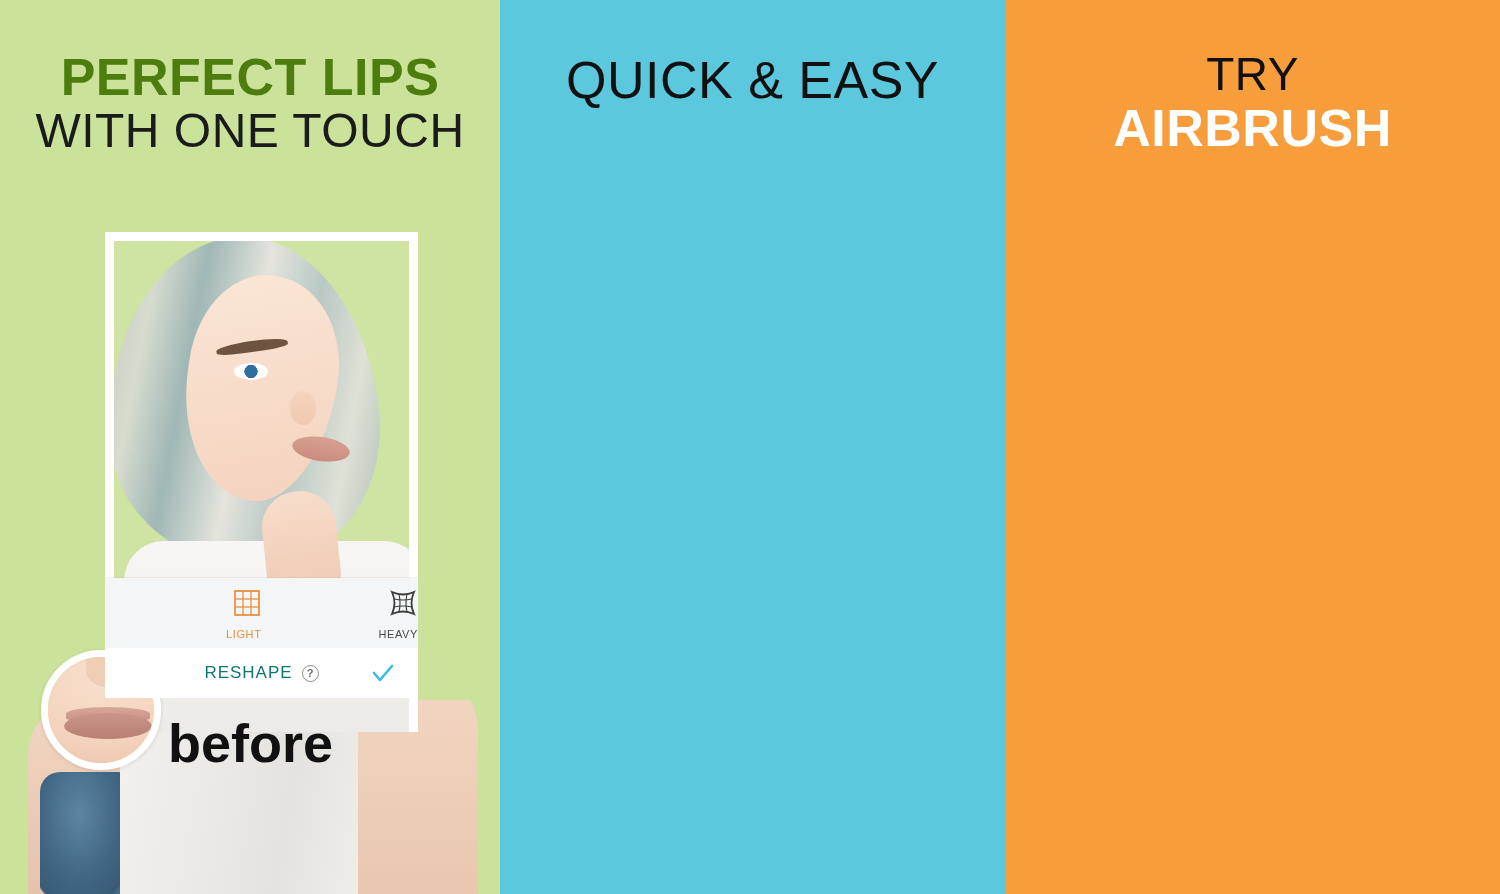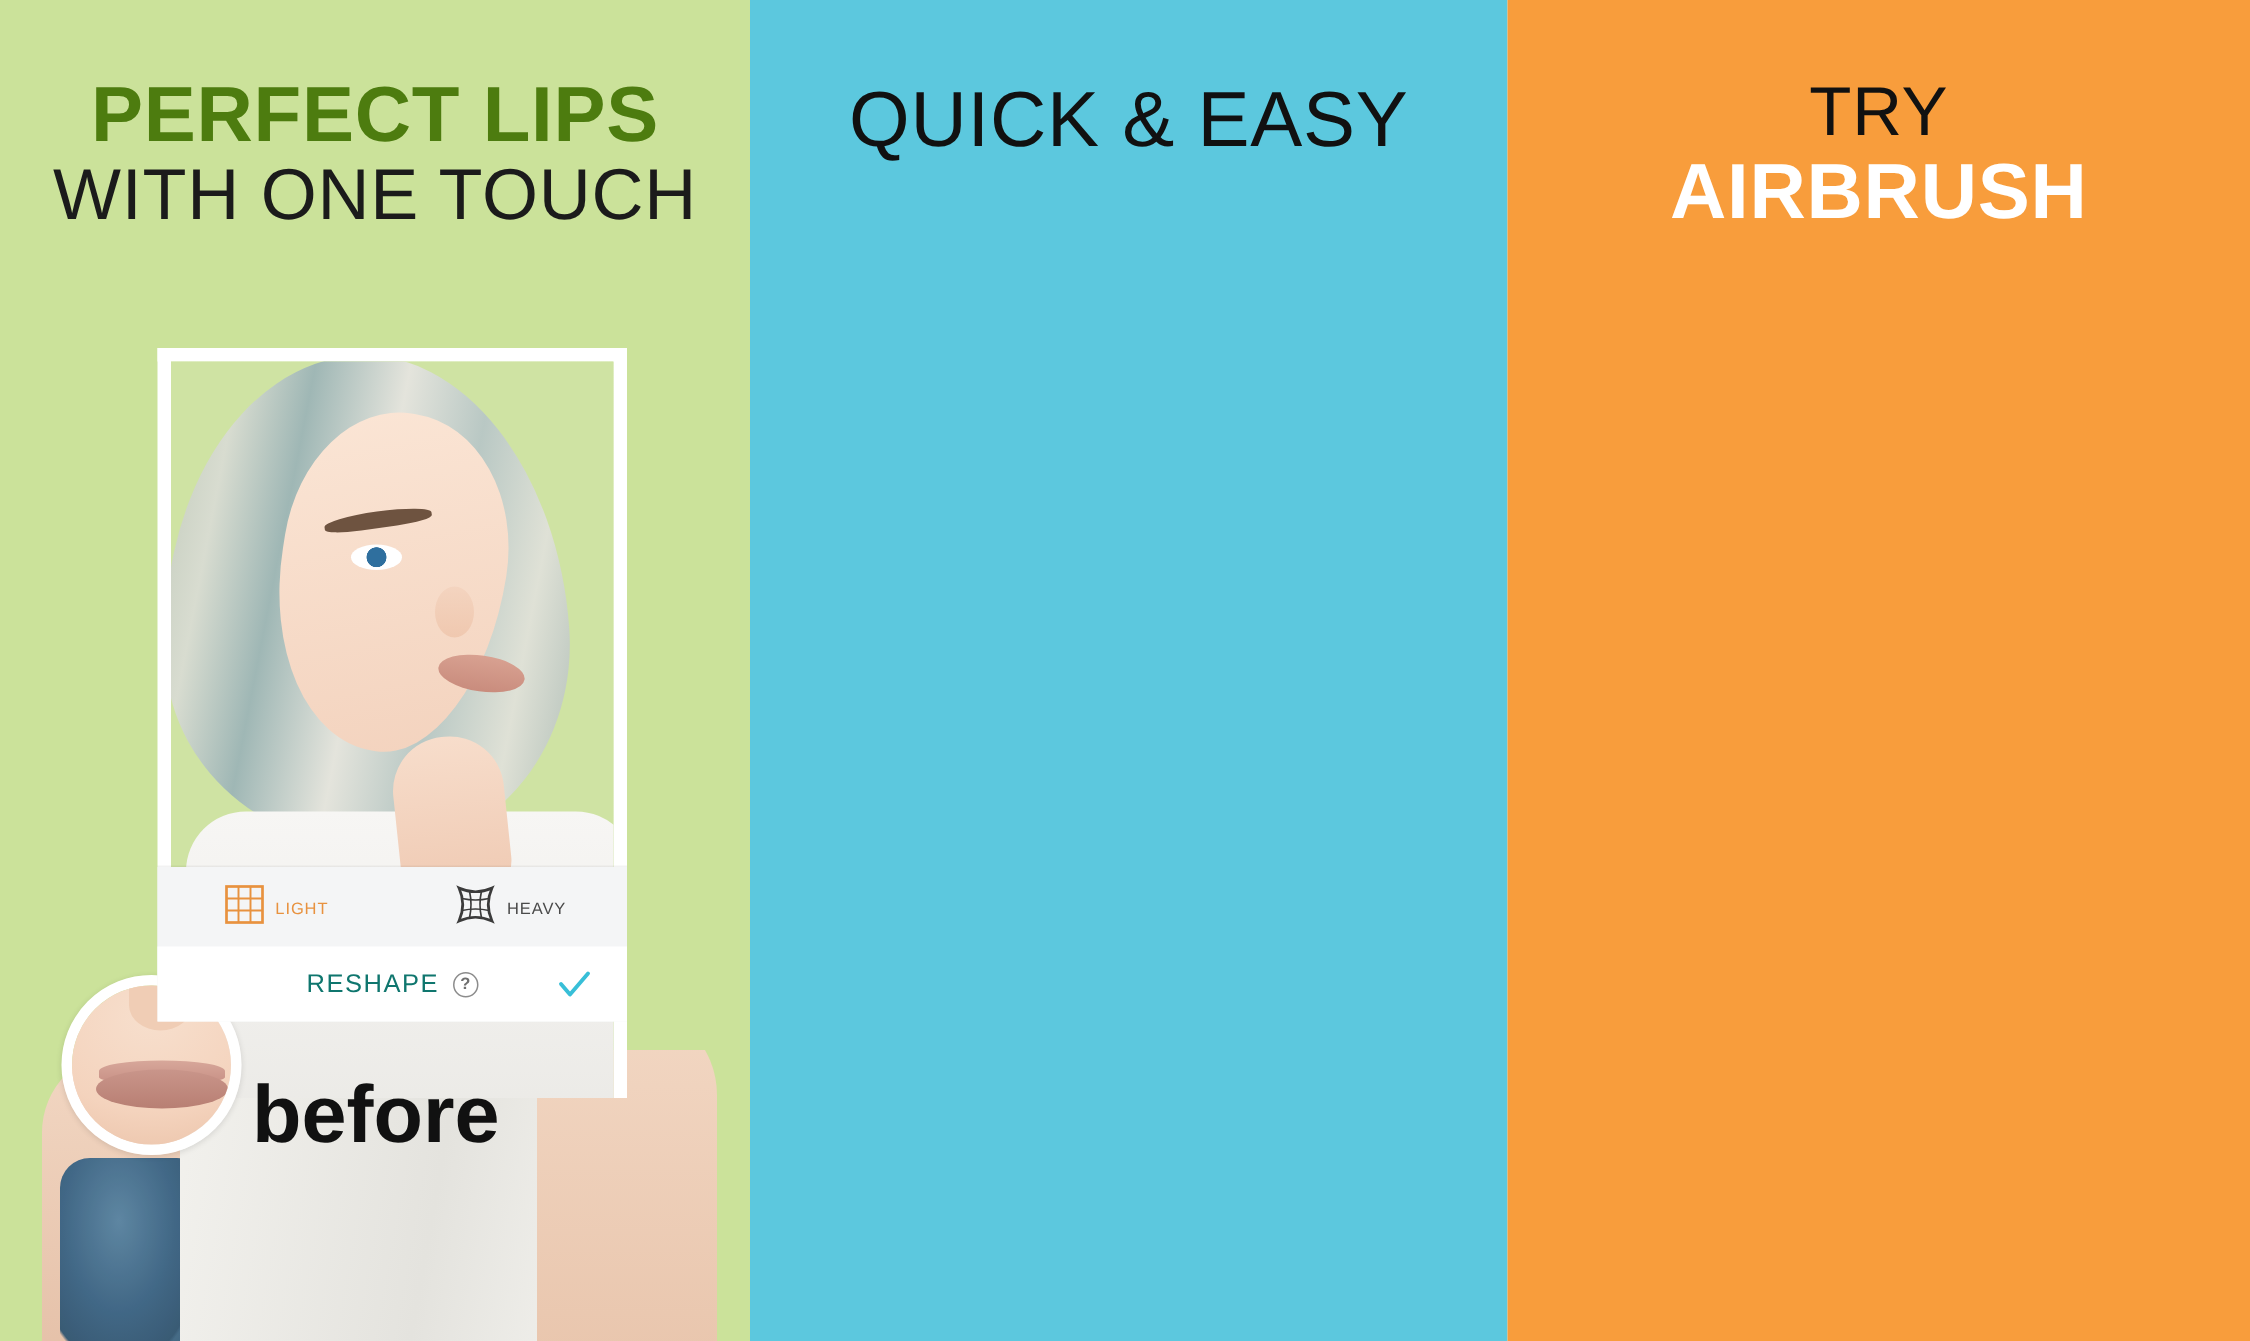--- a/index.html
+++ b/index.html
@@ -99,21 +99,21 @@
   #mag-lips .m-lip { position:absolute; left:16px; top:56px; width:88px; height:26px;
     background: linear-gradient(#c9958a,#b87f73); border-radius: 50%; }
   #mag-lips .m-lip2{ position:absolute; left:18px; top:50px; width:84px; height:14px;
     background: linear-gradient(#d7a79a,#c99287); border-radius: 50% 50% 20% 20%; }
   #mag-lips .m-nose{ position:absolute; left:38px; top:-4px; width:42px; height:34px;
     background:#f0cdb5; border-radius:0 0 50% 50%;}
 
   
   .toolbar { position:absolute; z-index:45; background:#f4f5f6; box-shadow:0 -1px 0 rgba(0,0,0,.05); }
   .tool-row { display:flex; align-items:center; }
-  .tool-item { flex:1; display:flex; align-items:center; justify-content:center;
+  .tool-item { flex:1; display:flex; flex-direction:column; align-items:flex-end; justify-content:center;
                gap:6px; padding:10px 0 8px; }
   .tool-ico { display:block; }
   .tool-lbl { font-size:11px; letter-spacing:.6px; color:#4a4a4a; }
   .tool-item.active .tool-lbl { color:#e8923f; }
   .action-bar { display:flex; align-items:center; background:#ffffff; height:52px; padding:0 18px; }
   .action-x { width:34px; display:flex; align-items:center; justify-content:center; }
   .action-center { flex:1; display:flex; align-items:center; justify-content:center; gap:9px; }
   .action-title { font-size:17px; letter-spacing:1px; color:#0f766e; }
   .action-ok { width:34px; display:flex; align-items:center; justify-content:center; }
 

